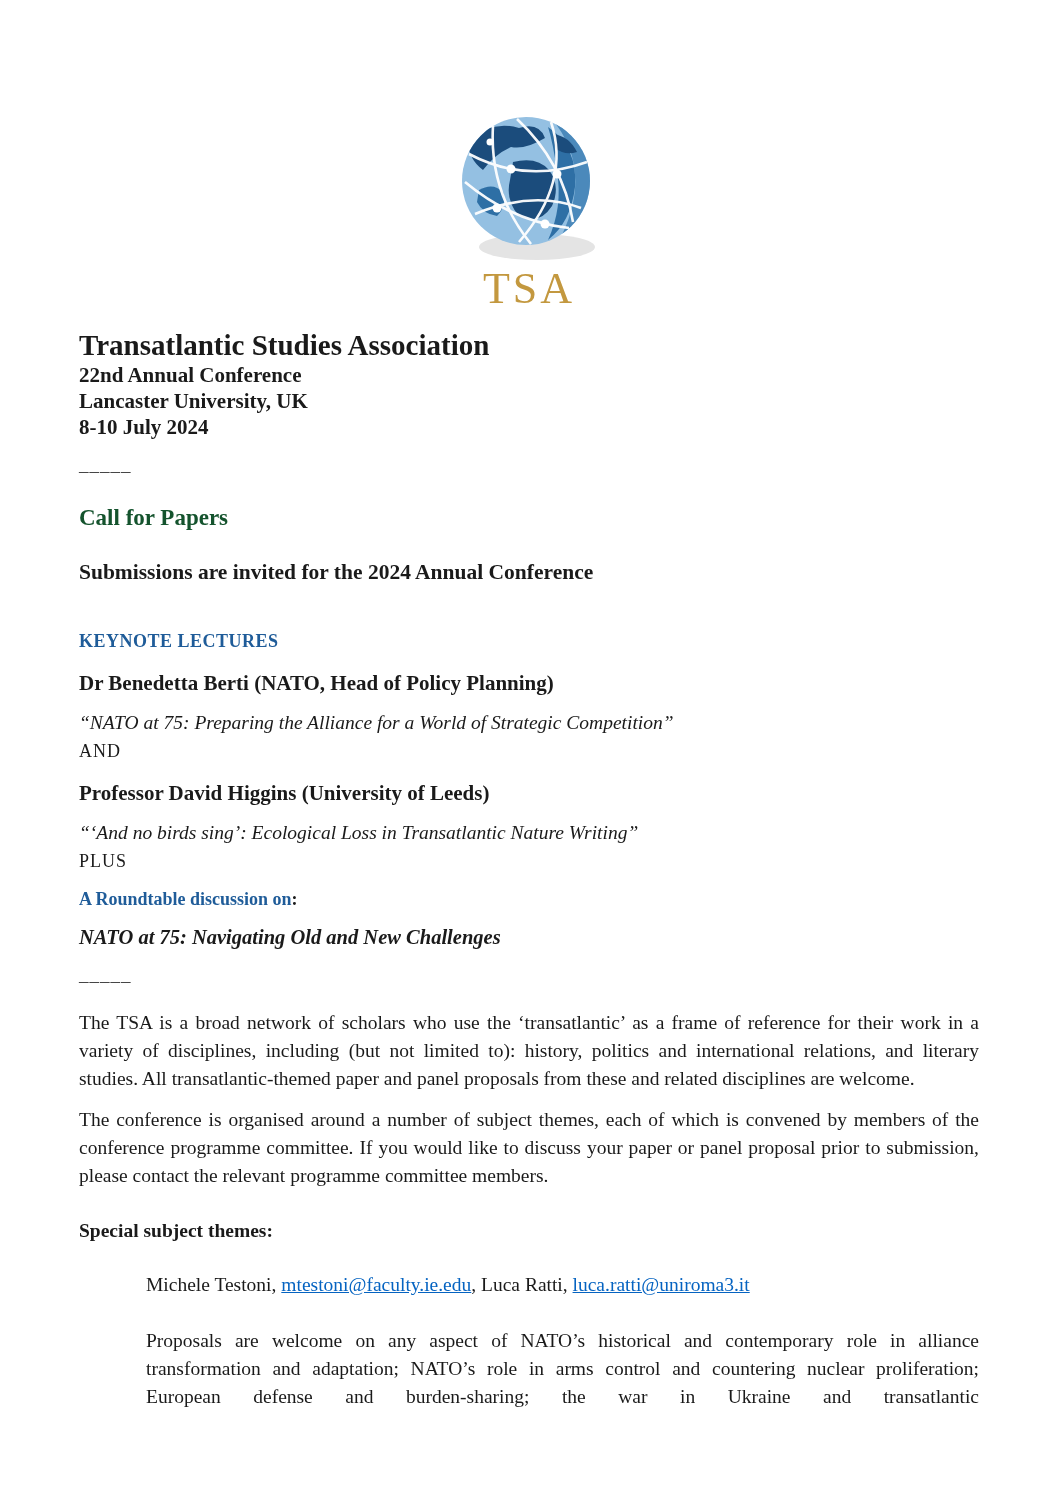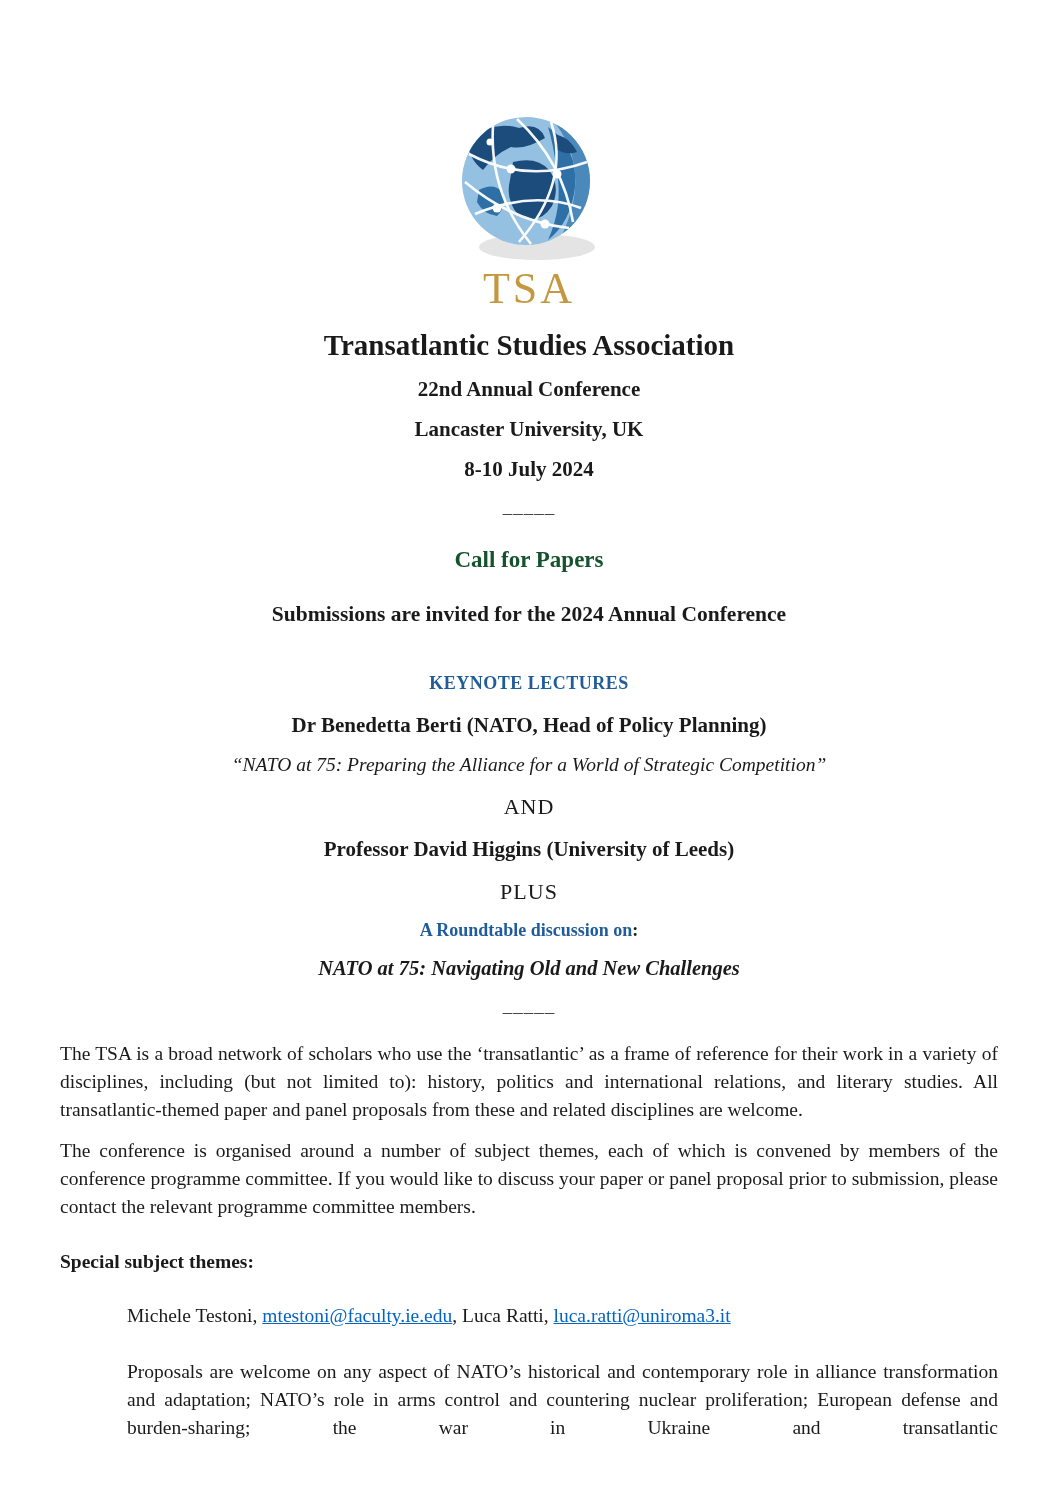--- a/index.html
+++ b/index.html
@@ -5,44 +5,44 @@
   html, body { margin: 0; padding: 0; background: #ffffff; }
   body {
     width: 1058px; height: 1497px;
     font-family: "Liberation Serif", "DejaVu Serif", serif;
     color: #1a1a1a;
     overflow: hidden;
   }
   .page {
     box-sizing: border-box;
     width: 1058px; height: 1497px;
-    padding: 0 60px;
+    padding: 0 79px;
     position: relative;
   }
-  .center { text-align: center; }
+  .center { text-align: left; }
 
   
   .logo-block { text-align: center; padding-top: 112px; }
   .tsa-wordmark {
     font-size: 44px; line-height: 46px;
     color: #C3983F; letter-spacing: 3px;
     font-family: "Liberation Serif", "DejaVu Serif", serif;
     margin-top: 0px;
   }
 
   
   .doc-title { font-size: 29px; font-weight: bold; margin: 16px 0 0; line-height: 34px; }
-  .meta-line { font-size: 21px; font-weight: bold; margin-top: 14px; line-height: 26px; }
+  .meta-line { font-size: 21px; font-weight: bold; line-height: 26px; }
   .divider { font-size: 19px; color: #3d3d3d; line-height: 24px; margin-top: 13px; letter-spacing: 1px; }
   .cfp-heading { font-size: 23px; font-weight: bold; color: #14532d; margin-top: 27px; line-height: 28px; }
   .cfp-sub { font-size: 21.5px; font-weight: bold; margin-top: 27px; line-height: 27px; }
   .keynote-heading { font-size: 18px; font-weight: bold; color: #1F5C99; margin-top: 44px; line-height: 23px; letter-spacing: 0.5px; }
   .speaker { font-size: 21px; font-weight: bold; margin-top: 17px; line-height: 26px; }
   .quote { font-size: 19.5px; font-style: italic; margin-top: 14px; line-height: 25px; }
-  .conj { font-size: 22px; margin-top: 18px; line-height: 24px; letter-spacing: 1px; }
+  .conj { font-size: 18px; margin-top: 4px; line-height: 24px; letter-spacing: 1px; }
   .roundtable-heading { font-size: 18px; font-weight: bold; color: #1F5C99; margin-top: 13px; line-height: 26px; }
   .roundtable-heading .black-colon { color: #1a1a1a; }
   .roundtable-title { font-size: 20.5px; font-weight: bold; font-style: italic; margin-top: 13px; line-height: 25px; }
 
   
   .body-para {
     font-size: 19.5px; line-height: 28px;
     text-align: justify;
     margin: 0 0 13px 0;
   }
@@ -108,20 +108,21 @@
   <div class="divider center">_____</div>
 
   <div class="cfp-heading center">Call for Papers</div>
   <div class="cfp-sub center">Submissions are invited for the 2024 Annual Conference</div>
 
   <div class="keynote-heading center">KEYNOTE LECTURES</div>
   <div class="speaker center">Dr Benedetta Berti (NATO, Head of Policy Planning)</div>
   <div class="quote center">“NATO at 75: Preparing the Alliance for a World of Strategic Competition”</div>
   <div class="conj center">AND</div>
   <div class="speaker center">Professor David Higgins (University of Leeds)</div>
+  <div class="quote center">“‘And no birds sing’: Ecological Loss in Transatlantic Nature Writing”</div>
   <div class="conj center">PLUS</div>
   <div class="roundtable-heading center"><span>A Roundtable discussion on</span><span class="black-colon">:</span></div>
   <div class="roundtable-title center">NATO at 75: Navigating Old and New Challenges</div>
   <div class="divider center">_____</div>
 
   <p class="body-para first-body">The TSA is a broad network of scholars who use the ‘transatlantic’ as a frame of reference for their work in a variety of disciplines, including (but not limited to): history, politics and international relations, and literary studies. All transatlantic-themed paper and panel proposals from these and related disciplines are welcome.</p>
   <p class="body-para">The conference is organised around a number of subject themes, each of which is convened by members of the conference programme committee. If you would like to discuss your paper or panel proposal prior to submission, please contact the relevant programme committee members.</p>
 
   <p class="themes-heading">Special subject themes:</p>
 

